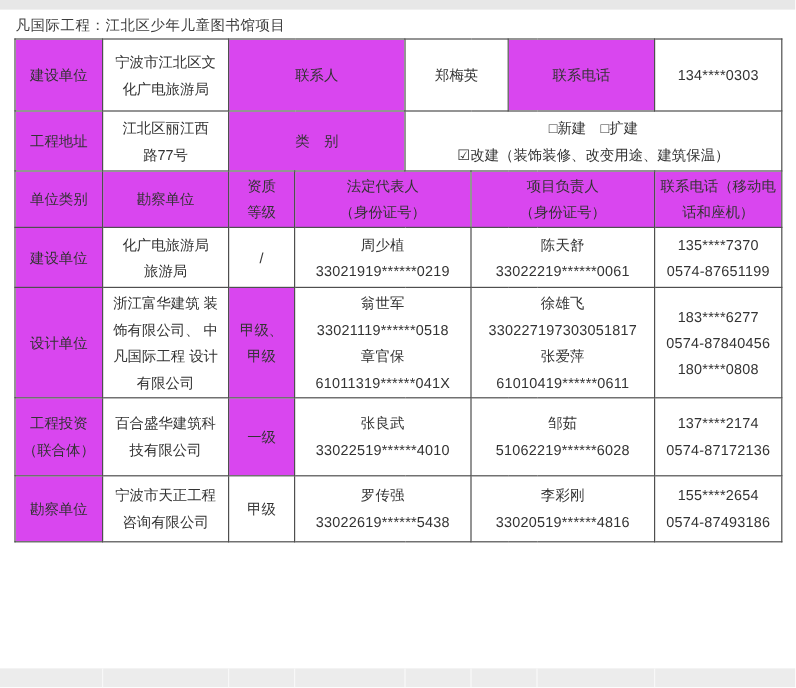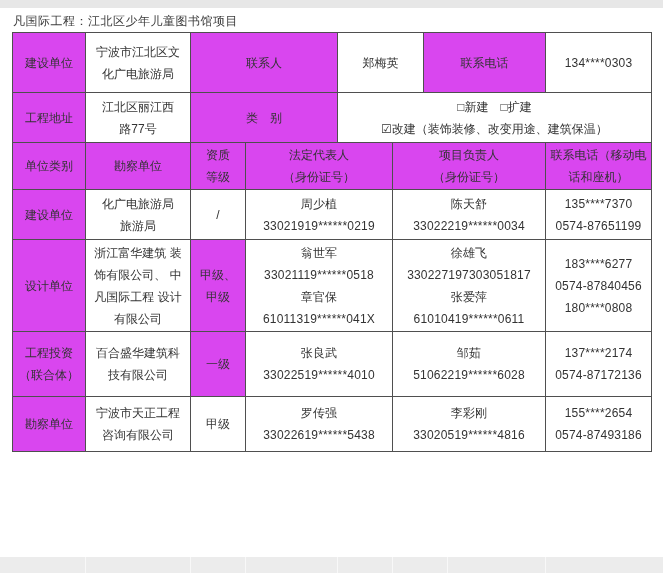--- a/index.html
+++ b/index.html
@@ -72,21 +72,21 @@
     </tr>
 
     <tr style="height:50px">
       <td class="shade">建设单位</td>
       <td class="white">化广电旅游局
 旅游局</td>
       <td class="white">/</td>
       <td class="white num" colspan="2">周少植
 33021919******0219</td>
       <td class="white num" colspan="3">陈天舒
-33022219******0034</td>
+33022219******0061</td>
       <td class="white num">135****7370
 0574-87651199</td>
     </tr>
 
     <tr style="height:92px">
       <td class="shade">设计单位</td>
       <td class="white">浙江富华建筑 装
 饰有限公司、 中
 凡国际工程 设计
 有限公司</td>

